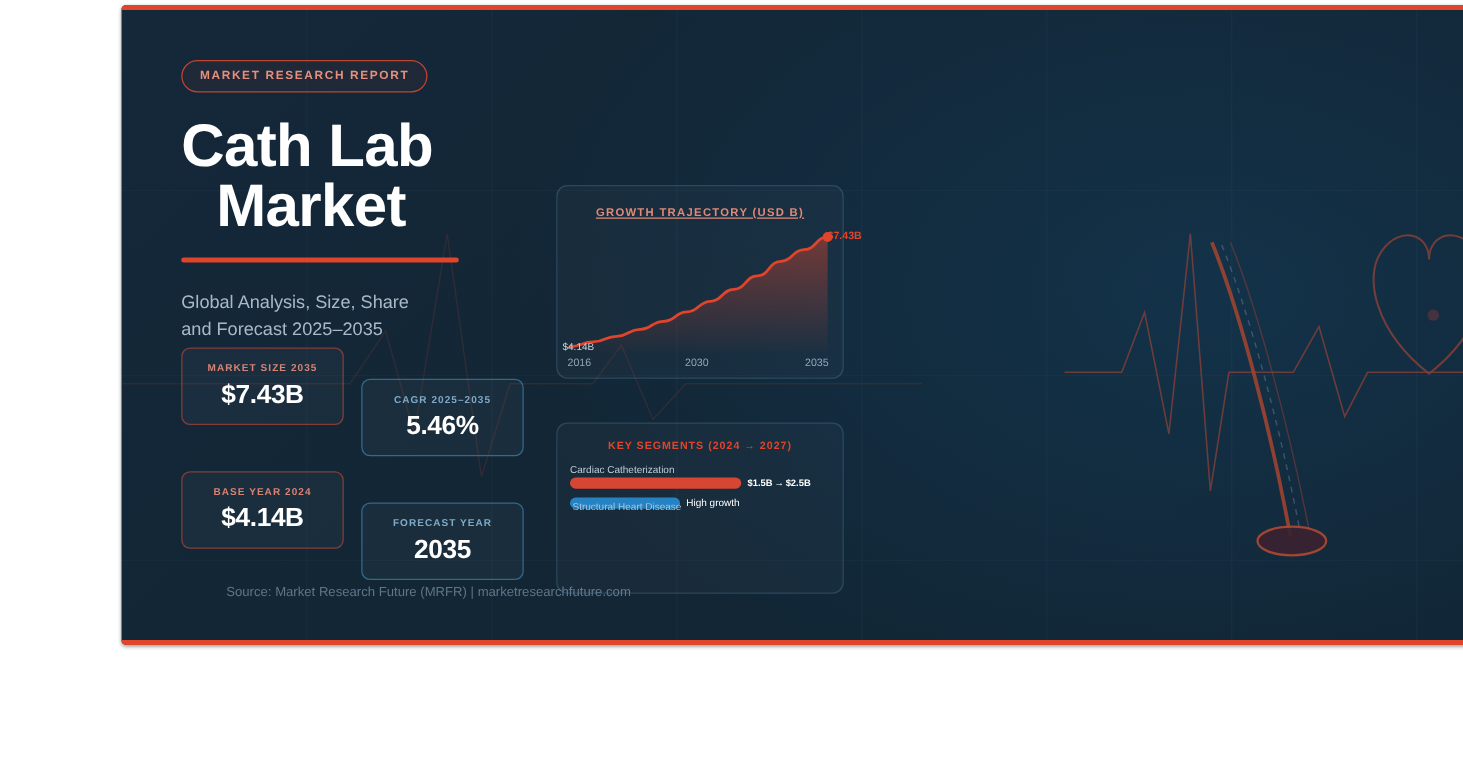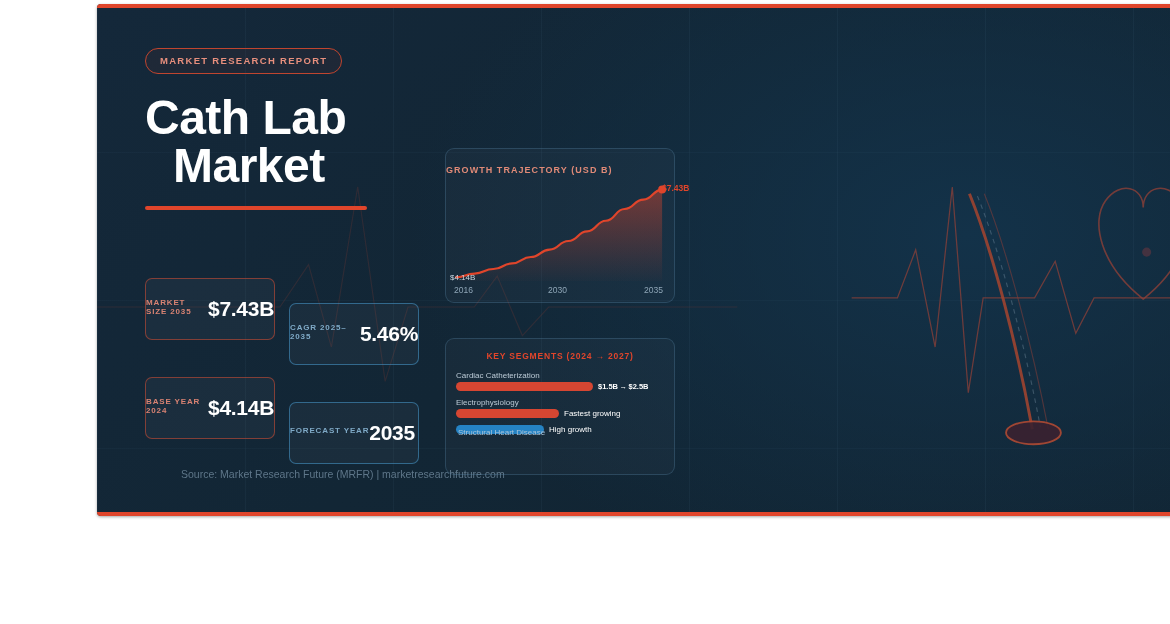--- a/index.html
+++ b/index.html
@@ -82,22 +82,22 @@
   
   #stat-grid {
     position: absolute; left: 48px; top: 274px;
     display: grid;
     grid-template-columns: 130px 130px;
     gap: 12px 14px;
   }
   .stat-card {
     height: 62px;
     border-radius: 7px;
-    display: flex; flex-direction: row;
-    align-items: center; 
+    display: flex; flex-direction: column;
+    align-items: center; justify-content: center;
     background: rgba(255,255,255,.035);
   }
   .stat-card.accent-red  { border: 1px solid rgba(196,74,52,.62); }
   .stat-card.accent-blue { border: 1px solid rgba(66,142,190,.62); margin-top: 25px; }
   .stat-label {
     font-size: 8px; font-weight: bold; letter-spacing: .85px;
     margin-bottom: 5px;
   }
   .accent-red  .stat-label { color: #d98373; }
   .accent-blue .stat-label { color: #7fa9c6; }
@@ -111,22 +111,22 @@
   
   #chart-panel {
     position: absolute; left: 348px; top: 144px;
     width: 230px; height: 155px;
     border: 1px solid rgba(86,132,164,.33);
     border-radius: 9px;
     background: rgba(255,255,255,.028);
   }
   #chart-title {
     position: absolute; top: 16px; left: 0; width: 100%;
-    text-align: left;
-    color: #e08a77; font-size: 9px; font-weight: bold; letter-spacing: 1.05px;
+    text-align: center;
+    color: #e08a77; font-size: 9px; font-weight: bold; letter-spacing: 1.05px; text-decoration: underline;
   }
   #chart-plot { position: absolute; left: 0; top: 28px; width: 100%; height: 110px; }
   #chart-endpoint-label {
     position: absolute; left: 216px; top: 34px;
     color: #e0452b; font-size: 8.5px; font-weight: bold;
     white-space: nowrap;
   }
   #chart-start-label {
     position: absolute; left: 4px; top: 124px;
     color: #c9d6e0; font-size: 8px;
@@ -214,20 +214,24 @@
   <div id="left-col">
     <div id="report-badge">MARKET RESEARCH REPORT</div>
 
     <div id="headline">
       <span>Cath Lab</span>
       <span class="line2">Market</span>
     </div>
 
     <div id="title-rule"></div>
 
+    <div id="subtitle">
+      <div>Global Analysis, Size, Share</div>
+      <div>and Forecast 2025–2035</div>
+    </div>
   </div>
 
   <div id="stat-grid">
     <div class="stat-card accent-red">
       <div class="stat-label">MARKET SIZE 2035</div>
       <div class="stat-value">$7.43B</div>
     </div>
     <div class="stat-card accent-blue">
       <div class="stat-label">CAGR 2025–2035</div>
       <div class="stat-value">5.46%</div>
@@ -272,27 +276,20 @@
 
     <div class="segment-row">
       <span class="segment-name">Cardiac Catheterization</span>
       <div class="segment-bar-line">
         <div class="segment-bar red" style="width:137px"></div>
         <span class="segment-note bold">$1.5B → $2.5B</span>
       </div>
     </div>
 
 
-    <div class="segment-row">
-      <span class="segment-name">Electrophysiology</span>
-      <div class="segment-bar-line">
-        <div class="segment-bar red" style="width:103px"></div>
-        <span class="segment-note">Fastest growing</span>
-      </div>
-    </div>
 
     <div class="segment-row overlap">
       <span class="segment-name">Structural Heart Disease</span>
       <div class="segment-bar-line">
         <div class="segment-bar blue" style="width:88px"></div>
         <span class="segment-note">High growth</span>
       </div>
     </div>
   </div>
 </div>

